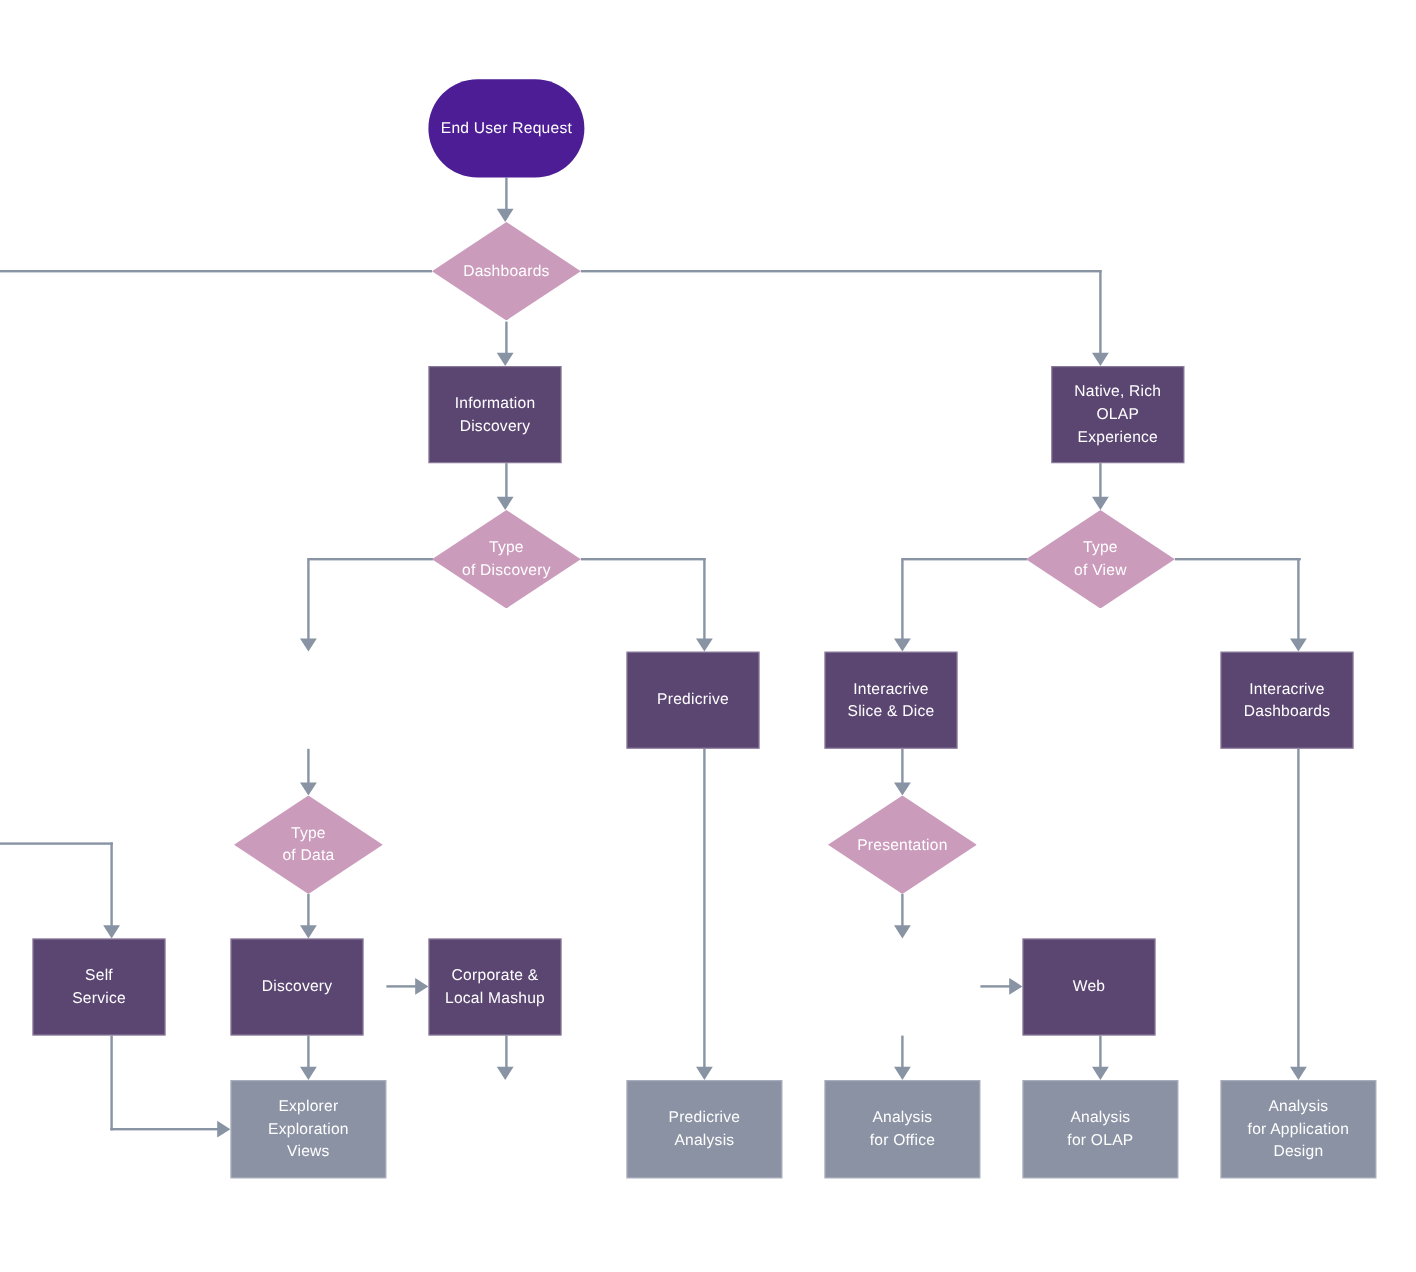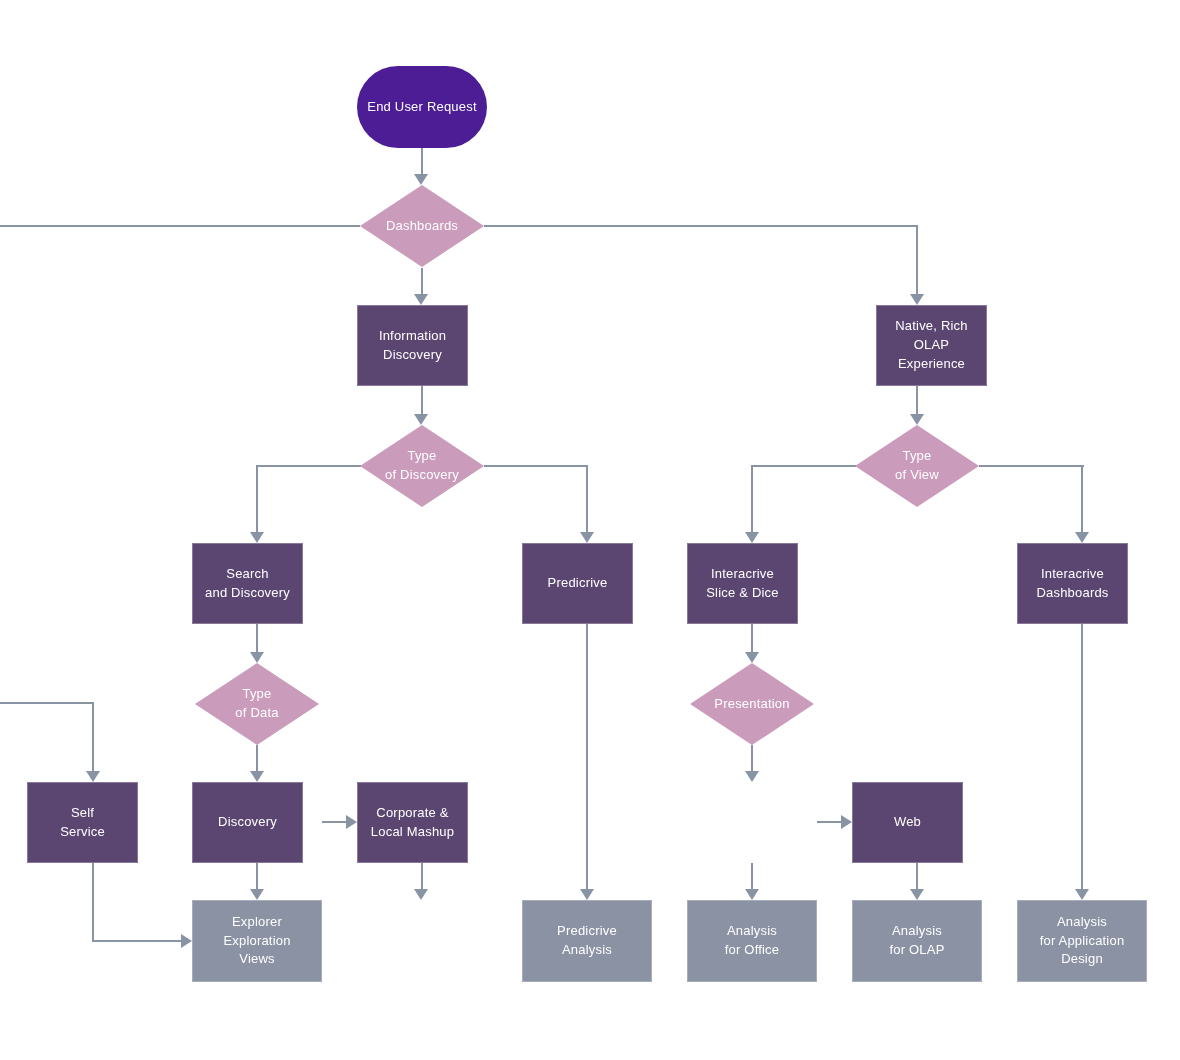--- a/index.html
+++ b/index.html
@@ -84,22 +84,20 @@
   <div class="node terminator" style="left:357px;top:66px">End User Request</div>
   <div class="node decision" style="left:360px;top:185px">Dashboards</div>
   <div class="node process" style="left:357px;top:305px">Information
 Discovery</div>
   <div class="node process" style="left:876px;top:305px">Native, Rich OLAP
 Experience</div>
   <div class="node decision" style="left:360px;top:425px">Type
 of Discovery</div>
   <div class="node decision" style="left:855px;top:425px">Type
 of View</div>
-  <div class="node process" style="left:192px;top:543px">Search
-and Discovery</div>
   <div class="node process" style="left:522px;top:543px">Predicrive</div>
   <div class="node process" style="left:687px;top:543px">Interacrive
 Slice &amp; Dice</div>
   <div class="node process" style="left:1017px;top:543px">Interacrive
 Dashboards</div>
   <div class="node decision" style="left:195px;top:663px">Type
 of Data</div>
   <div class="node decision" style="left:690px;top:663px">Presentation</div>
   <div class="node process" style="left:27px;top:782px">Self
 Service</div>

